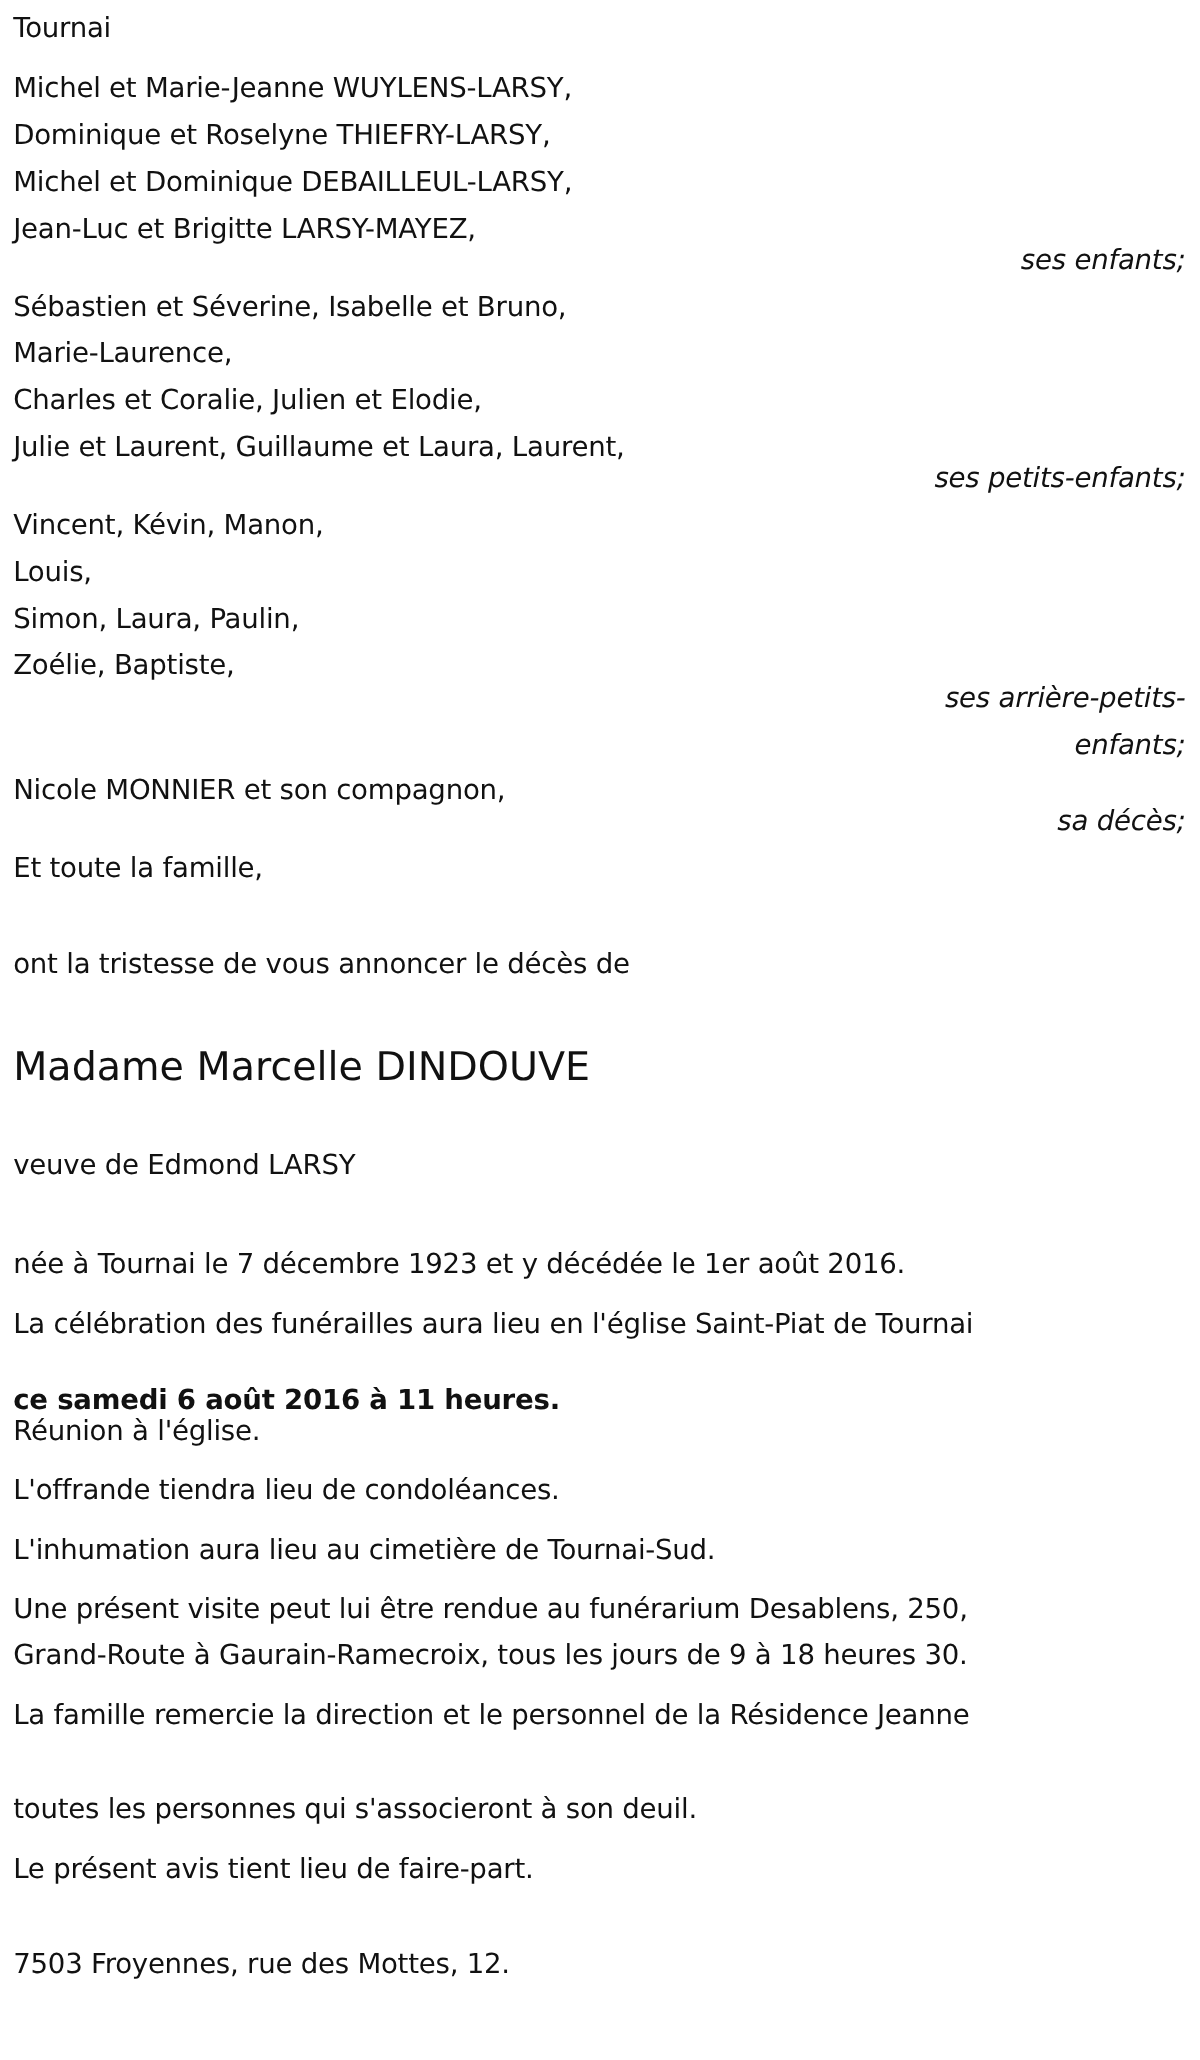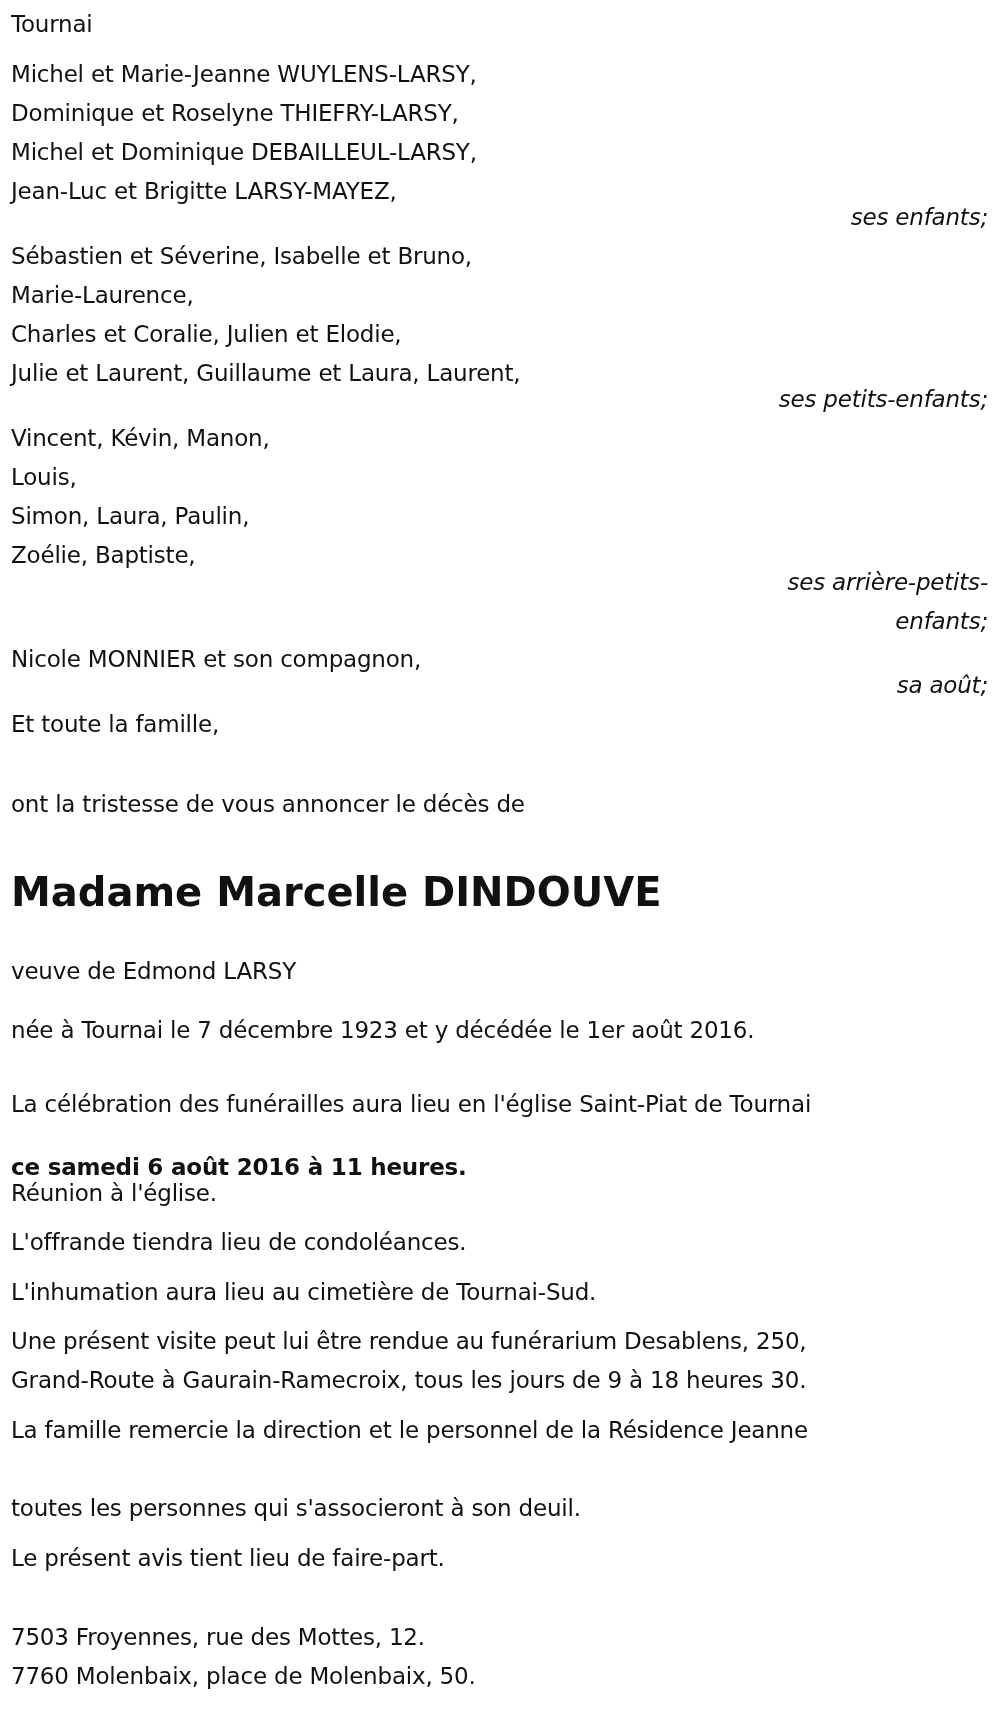--- a/index.html
+++ b/index.html
@@ -16,21 +16,21 @@
     white-space: nowrap; line-height: 1;
     letter-spacing: -0.2px;
   }
   .rel {
     position: absolute; right: 12px;
     font-style: italic; text-align: right;
     white-space: nowrap; line-height: 1;
     letter-spacing: -0.2px;
   }
   .heading {
-    font-weight: bold; font-size: 40px; letter-spacing: 0px;
+    font-weight: normal; font-size: 33px; letter-spacing: 0px;
   }
   .bold { font-weight: bold; margin-top: 24px; }
 </style>
 </head>
 <body>
 
 <div class="page">
 
   <div class="line" style="top:13px">Tournai</div>
 
@@ -47,36 +47,35 @@
   <div class="rel" style="top:388px">ses petits-enfants;</div>
 
   <div class="line" style="top:427px">Vincent, Kévin, Manon,</div>
   <div class="line" style="top:466px">Louis,</div>
   <div class="line" style="top:505px">Simon, Laura, Paulin,</div>
   <div class="line" style="top:544px">Zoélie, Baptiste,</div>
   <div class="rel" style="top:571px">ses arrière-petits-</div>
   <div class="rel" style="top:610px">enfants;</div>
 
   <div class="line" style="top:648px">Nicole MONNIER et son compagnon,</div>
-  <div class="rel" style="top:674px">sa août;</div>
+  <div class="rel" style="top:674px">sa décès;</div>
 
   <div class="line" style="top:713px">Et toute la famille,</div>
 
   <div class="line" style="top:793px">ont la tristesse de vous annoncer le décès de</div>
   <div class="line heading" style="top:872px">Madame Marcelle DINDOUVE</div>
   <div class="line" style="top:960px">veuve de Edmond LARSY</div>
 
-  <div class="line" style="top:1019px">née à Tournai le 7 décembre 1923 et y décédée le 1er août 2016.</div>
+  <div class="line" style="top:1043px">née à Tournai le 7 décembre 1923 et y décédée le 1er août 2016.</div>
   <div class="line" style="top:1093px">La célébration des funérailles aura lieu en l'église Saint-Piat de Tournai</div>
   <div class="line bold" style="top:1132px">ce samedi 6 août 2016 à 11 heures.</div>
   <div class="line" style="top:1182px">Réunion à l'église.</div>
   <div class="line" style="top:1231px">L'offrande tiendra lieu de condoléances.</div>
   <div class="line" style="top:1281px">L'inhumation aura lieu au cimetière de Tournai-Sud.</div>
   <div class="line" style="top:1330px">Une présent visite peut lui être rendue au funérarium Desablens, 250,</div>
   <div class="line" style="top:1369px">Grand-Route à Gaurain-Ramecroix, tous les jours de 9 à 18 heures 30.</div>
   <div class="line" style="top:1419px">La famille remercie la direction et le personnel de la Résidence Jeanne</div>
   <div class="line" style="top:1497px">toutes les personnes qui s'associeront à son deuil.</div>
   <div class="line" style="top:1547px">Le présent avis tient lieu de faire-part.</div>
 
   <div class="line" style="top:1626px">7503 Froyennes, rue des Mottes, 12.</div>
-  <div class="line" style="top:1665px">7760 Molenbaix, place de Molenbaix, 50.</div>
 
 </div>
 
 </body></html>

